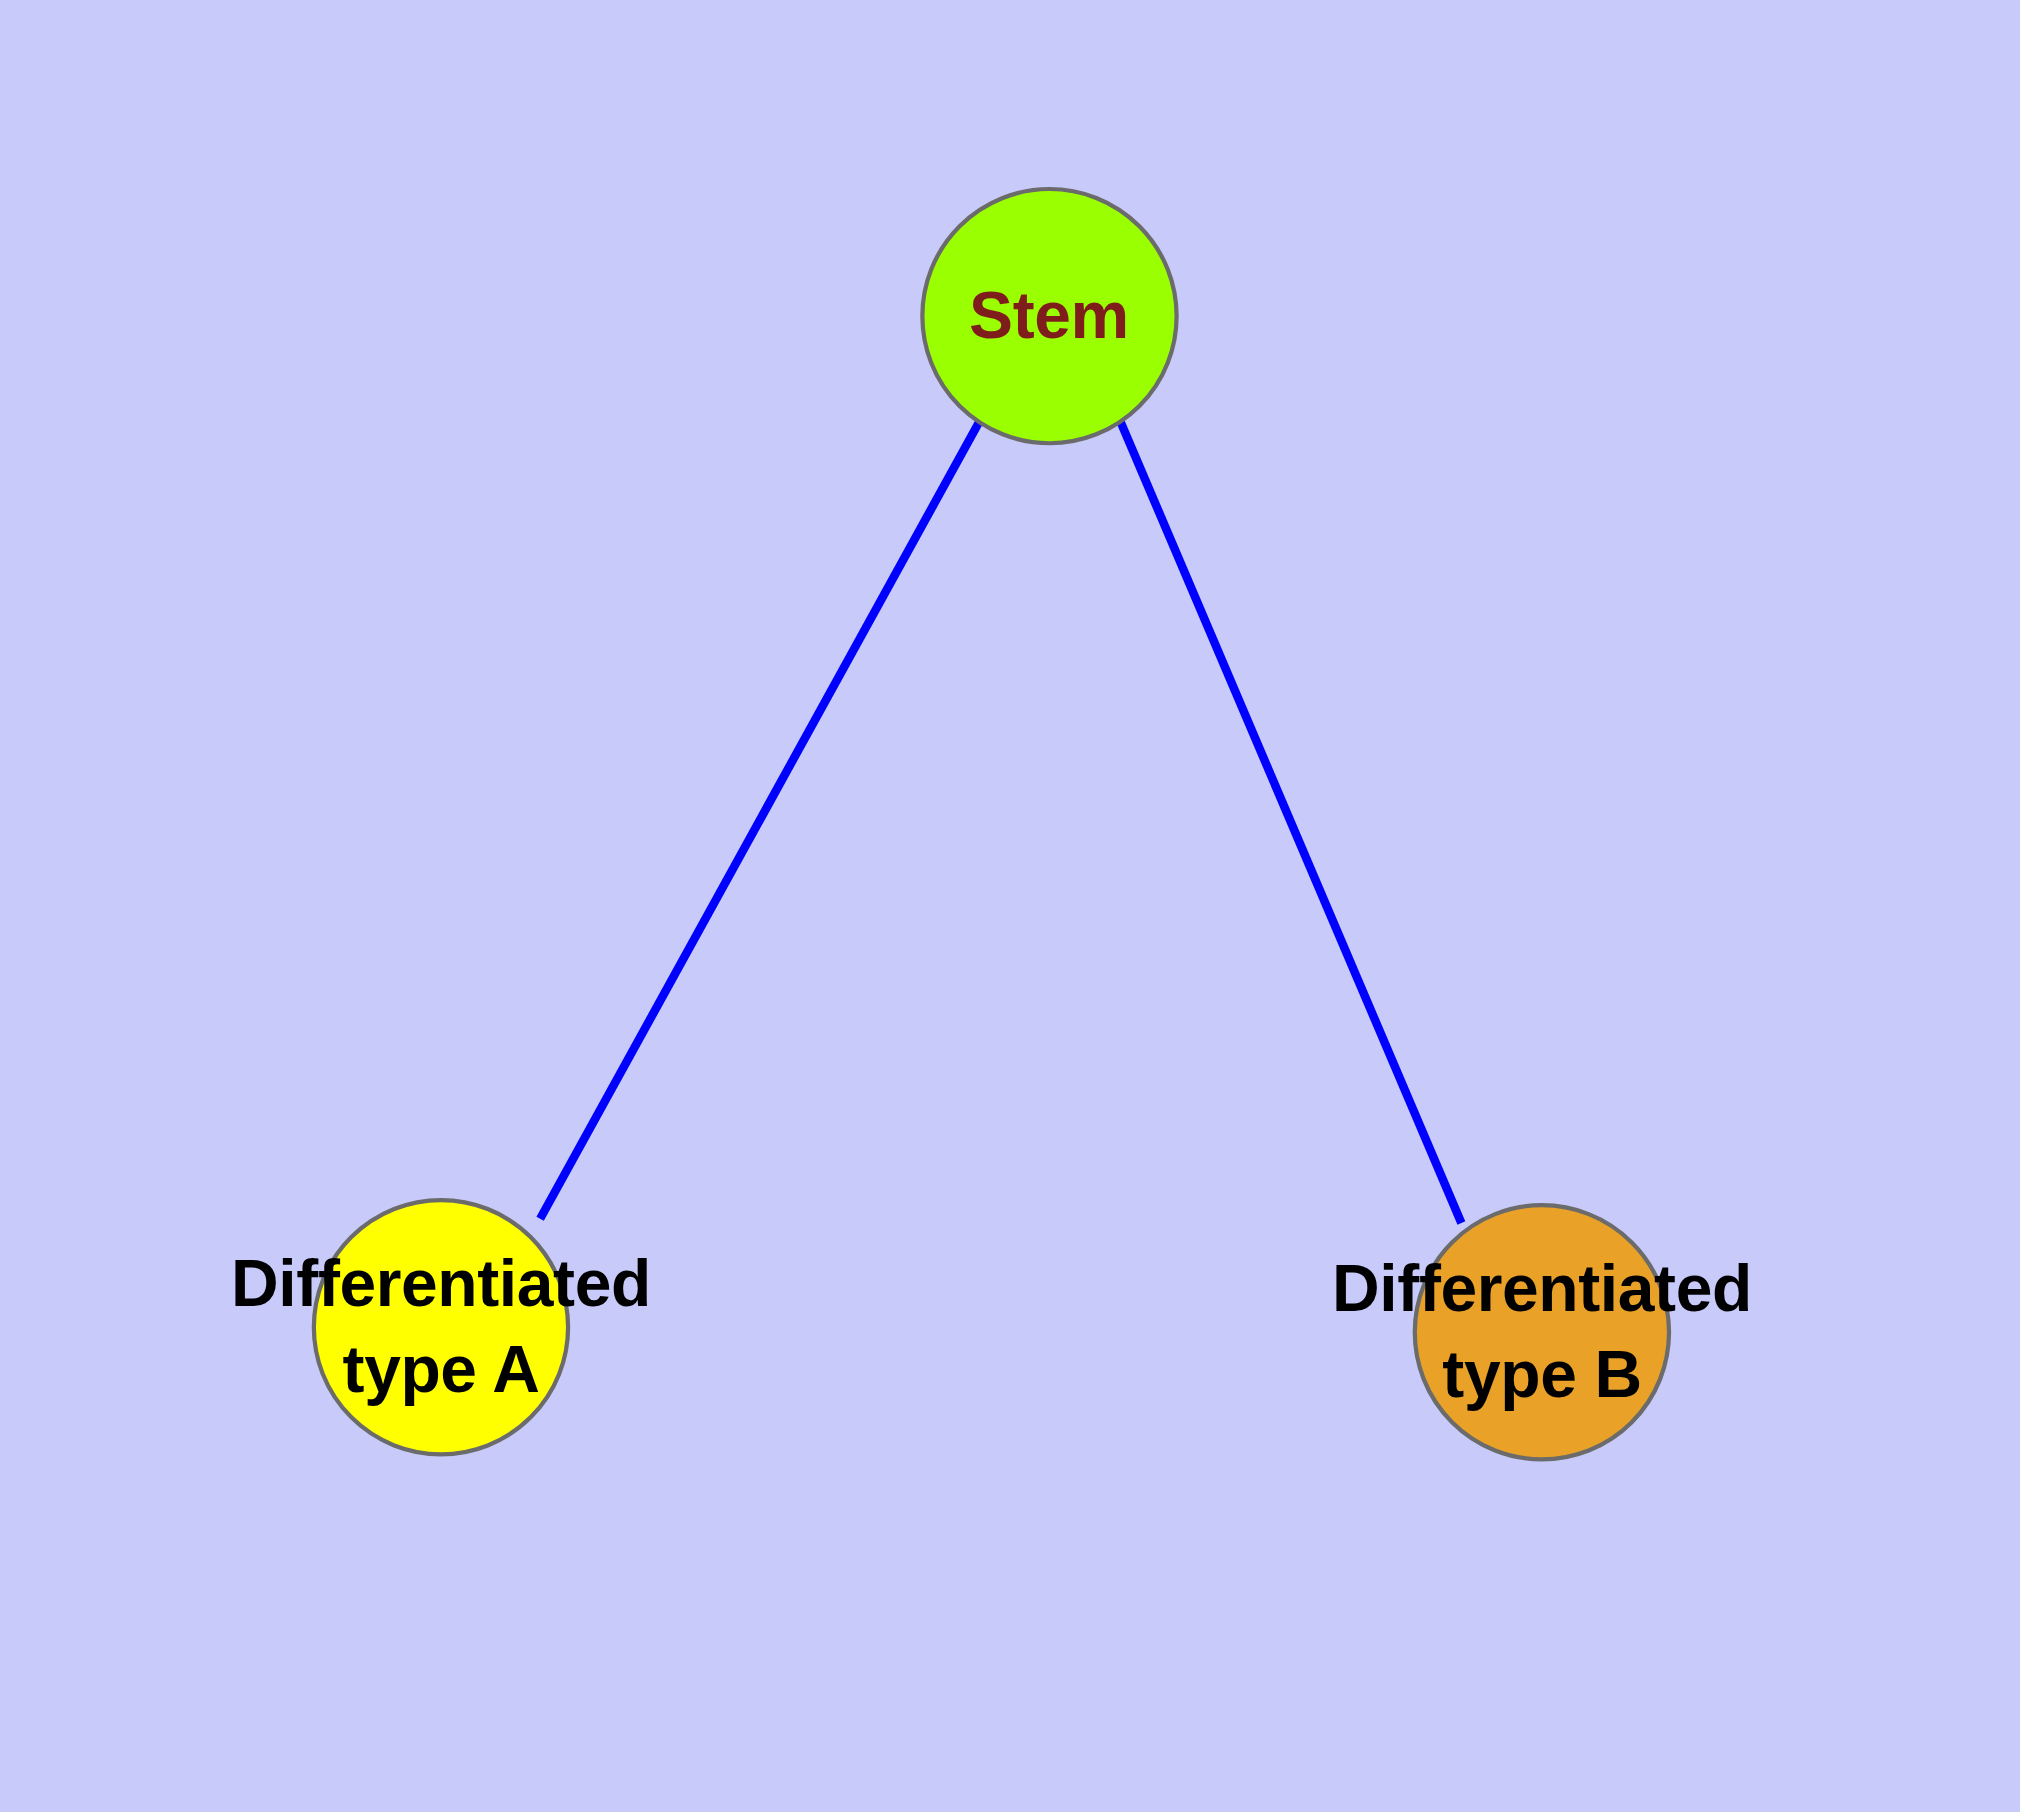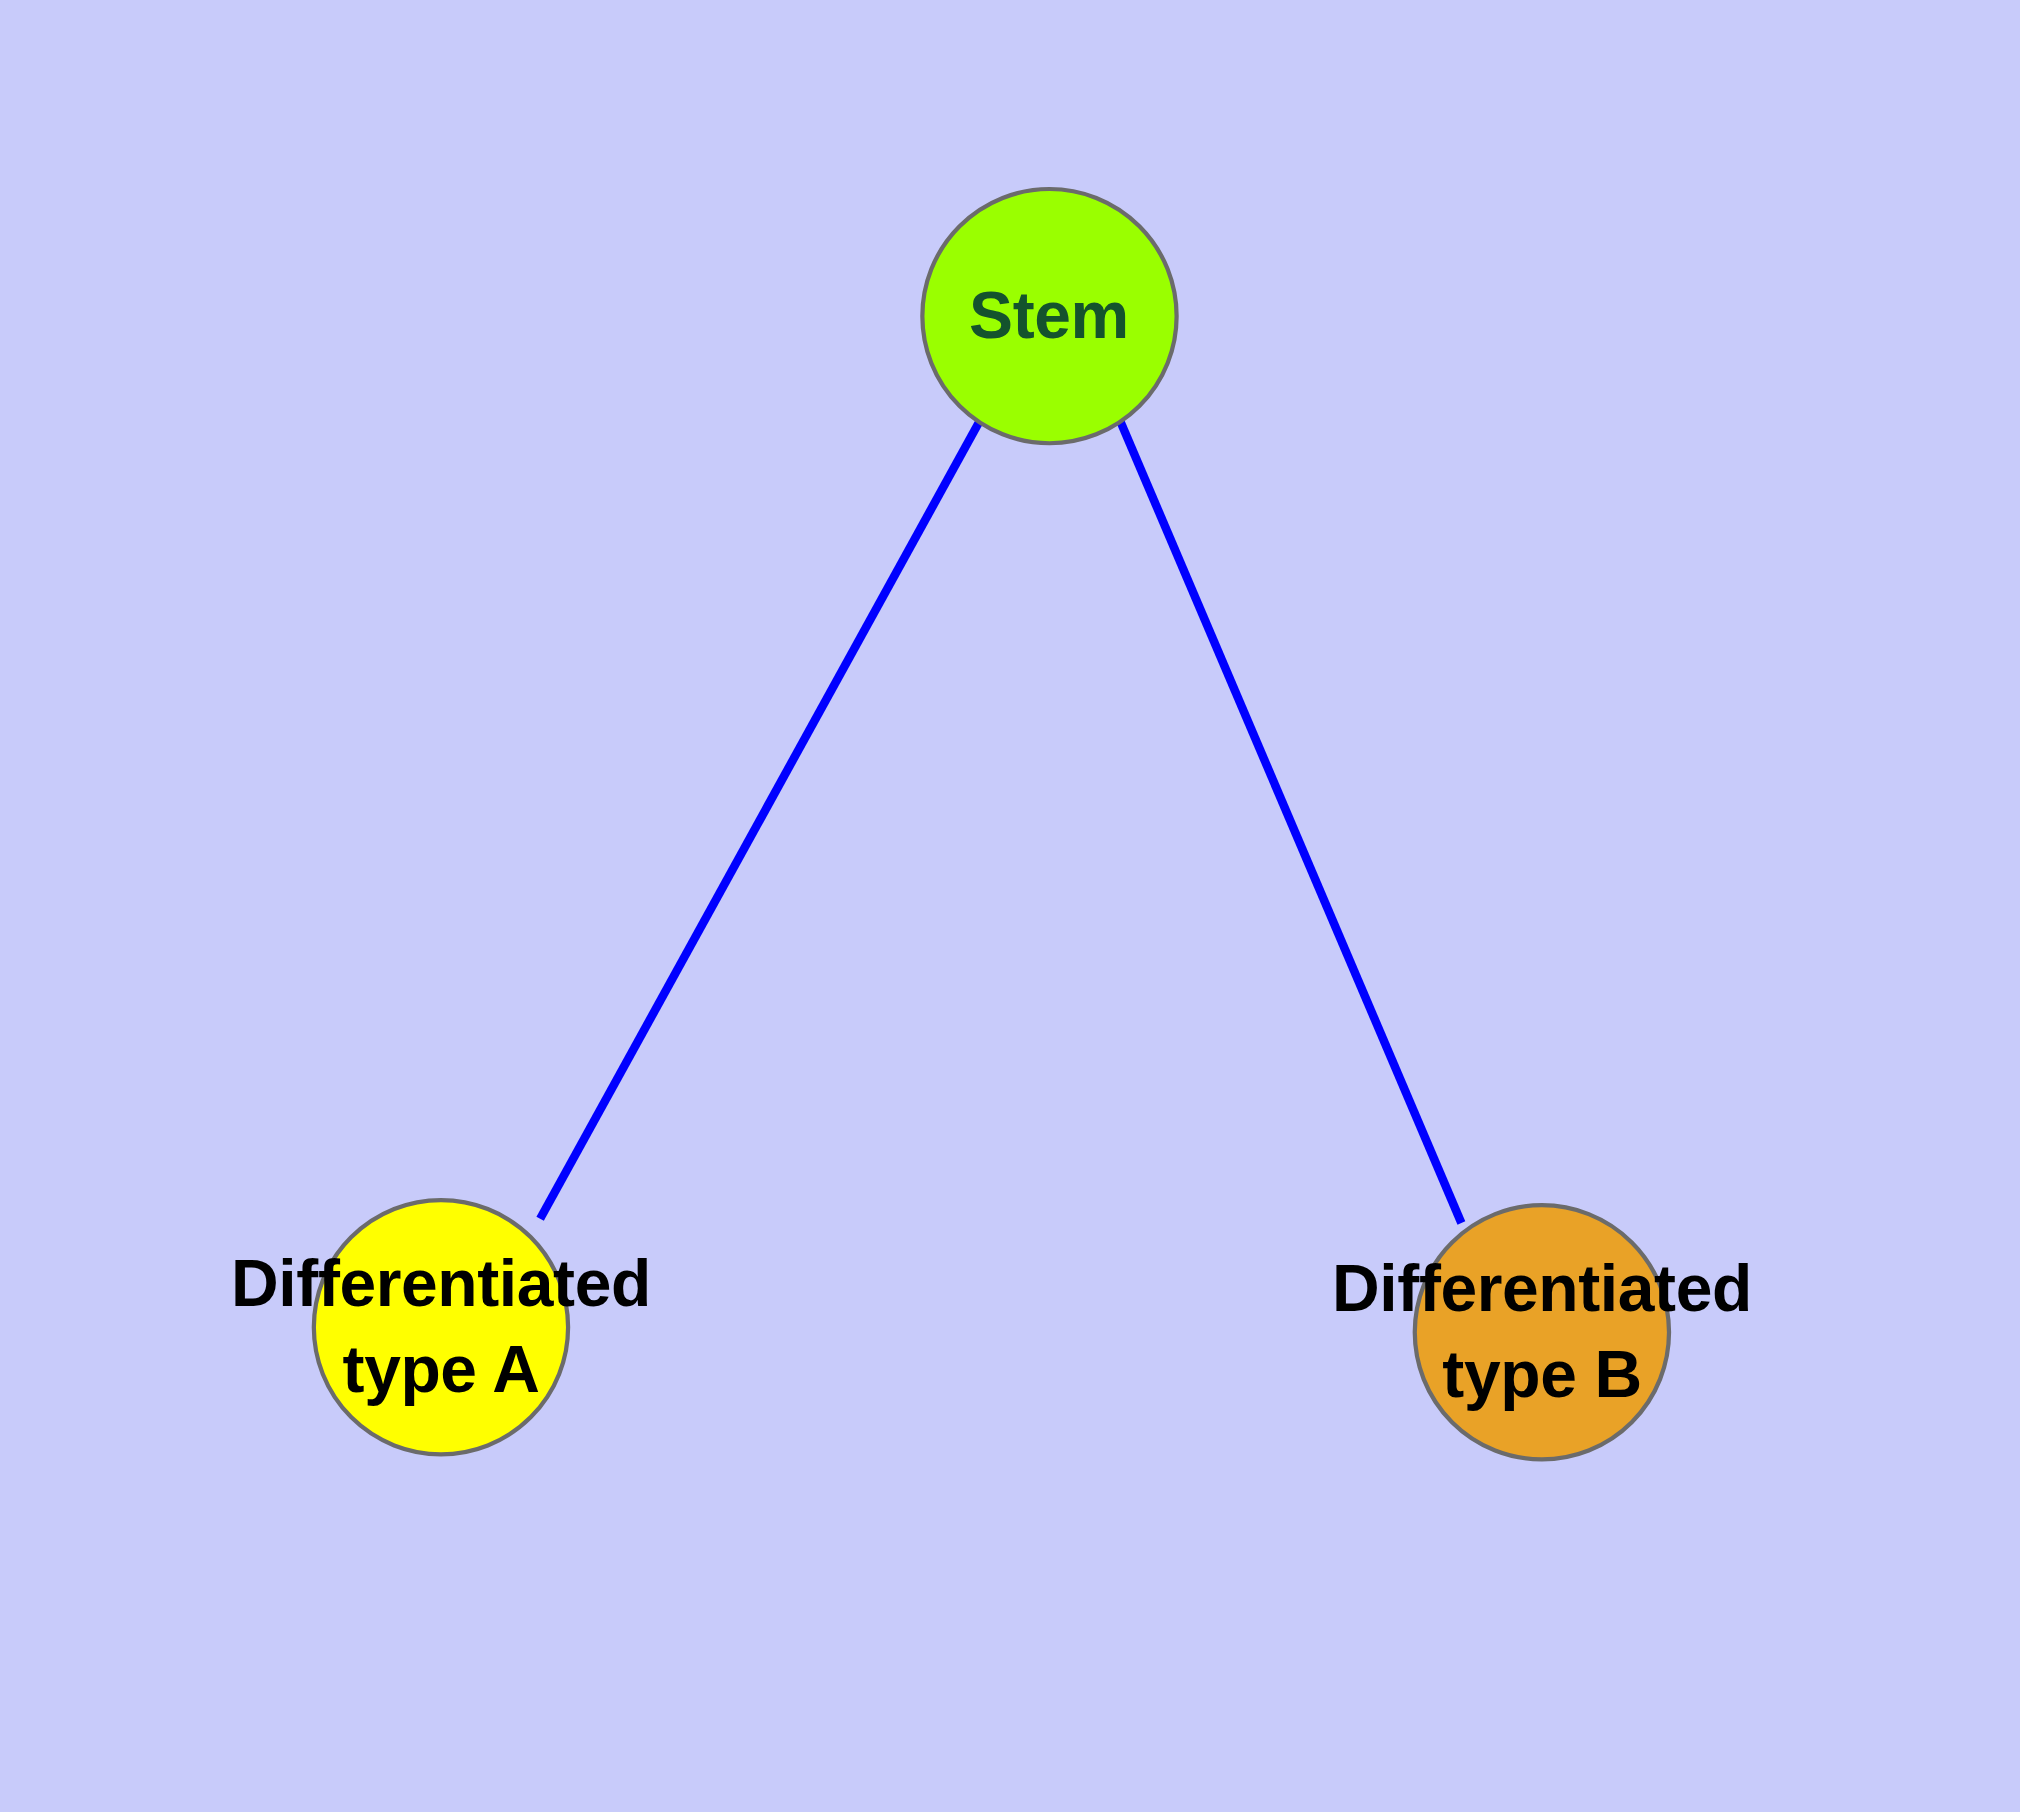--- a/index.html
+++ b/index.html
@@ -51,21 +51,21 @@
       <line x1="1322" y1="498" x2="1724" y2="1443" stroke="#0000ff" stroke-width="10" stroke-linecap="butt"></line>
     </g>
 
     <g>
       <circle cx="1238" cy="373" r="150" fill="#9aff00" stroke="#6b6b6b" stroke-width="5"></circle>
       <circle cx="520" cy="1566" r="150" fill="#ffff00" stroke="#6b6b6b" stroke-width="5"></circle>
       <circle cx="1819" cy="1572" r="150" fill="#e9a227" stroke="#6b6b6b" stroke-width="5"></circle>
     </g>
   </svg>
 
-  <div class="node-label" id="label-stem" style="left: 1049px; top: 316px; color: #14532d; font-size: 66px;">Stem</div>
+  <div class="node-label" id="label-stem" style="left: 1049px; top: 316px; color: #7f1d1d; font-size: 66px;">Stem</div>
 
   <div class="node-label" id="label-diff-a" style="left: 441px; top: 1327px; color: rgb(0, 0, 0); font-size: 66px;">Differentiated
 type A</div>
 
   <div class="node-label" id="label-diff-b" style="left: 1542px; top: 1332px; color: rgb(0, 0, 0); font-size: 66px;">Differentiated
 type B</div>
 
 </div>
 
 

